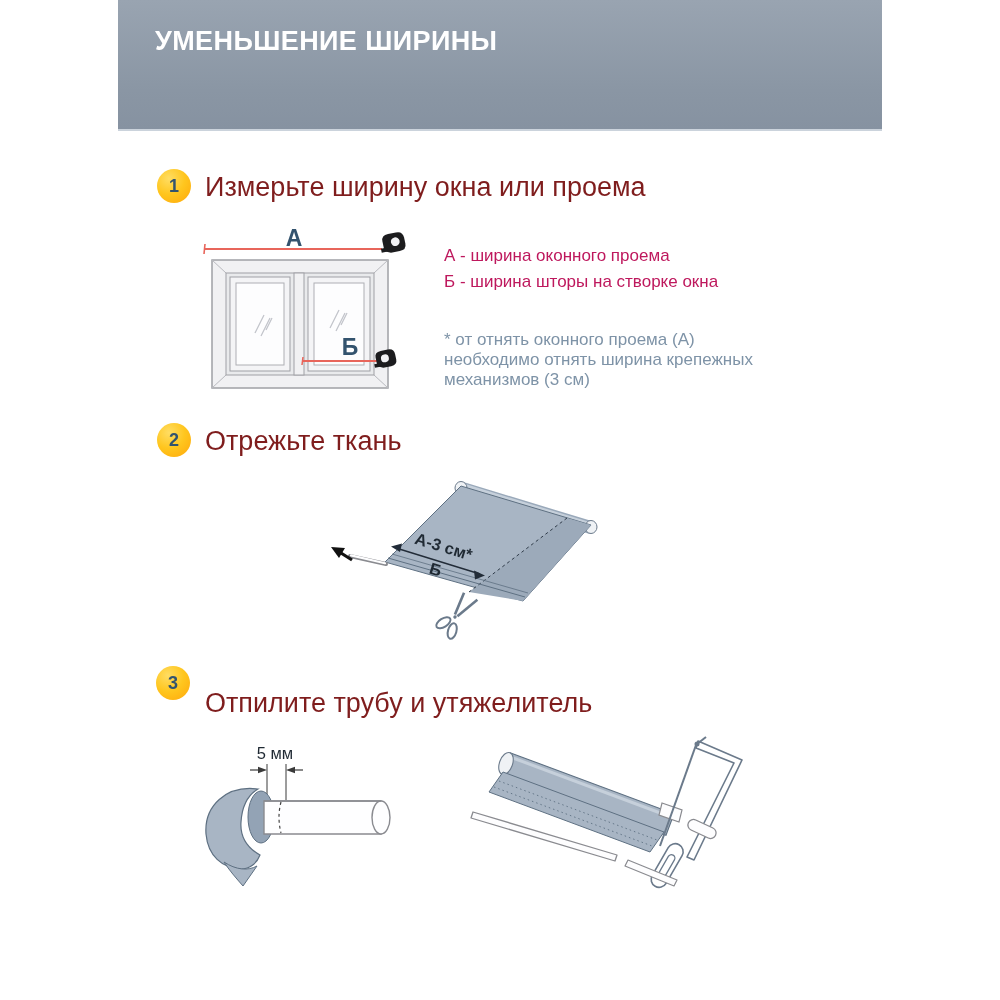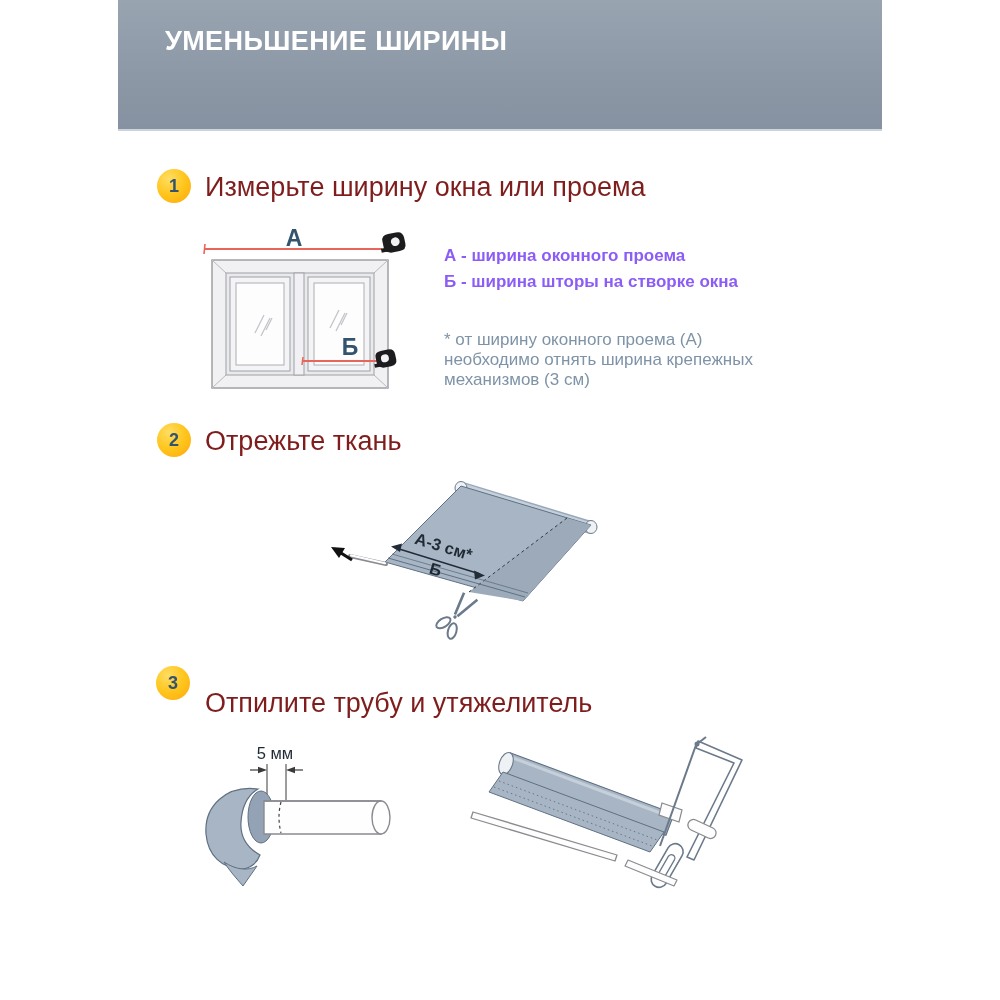--- a/index.html
+++ b/index.html
@@ -2,33 +2,33 @@
 <html><head>
 <meta charset="utf-8">
 <style>
   html,body{margin:0;padding:0;background:#ffffff;}
   .page{position:relative;width:1000px;height:1000px;background:#ffffff;overflow:hidden;
         font-family:"Liberation Sans","DejaVu Sans",sans-serif;}
   
   .banner{position:absolute;left:118px;top:0;width:764px;height:131px;
           background:linear-gradient(180deg,#99A4B1 0%,#8A96A4 70%,#8692A1 100%);
           border-bottom:2px solid #CBD3DC;box-sizing:border-box;}
-  .banner h1{margin:0;padding:26px 0 0 47px;color:#FFFFFF;font-size:27px;line-height:31px;
+  .banner h1{margin:0;padding:26px 0 0 37px;color:#FFFFFF;font-size:27px;line-height:31px;
              font-weight:700;letter-spacing:.4px;}
   
   .badge{position:absolute;width:34px;height:34px;border-radius:50%;
          background:radial-gradient(circle at 35% 28%,#FFDD63 0%,#FFC61E 48%,#FFA70A 100%);
          color:#33536E;font-size:18px;font-weight:700;text-align:center;line-height:34px;}
   .step-title{position:absolute;color:#7f1d1d;font-size:27px;white-space:nowrap;}
   .badge1{left:157px;top:169px;} .t1{left:205px;top:172px;}
   .badge2{left:157px;top:423px;} .t2{left:205px;top:426px;}
   .badge3{left:156px;top:666px;} .t3{left:205px;top:688px;text-align:center;}
   
-  .legend{position:absolute;left:444px;top:243px;color:#8b5cf6;font-size:17px;
-          font-weight:700;line-height:26px;}
+  .legend{position:absolute;left:444px;top:243px;color:#be185d;font-size:17px;
+          font-weight:400;line-height:26px;}
   .footnote{position:absolute;left:444px;top:330px;color:#7E93A7;font-size:17px;
             line-height:20px;font-weight:400;}
   .ill{position:absolute;}
   svg text{font-family:"Liberation Sans","DejaVu Sans",sans-serif;}
 </style>
 </head>
 <body>
 
 <div class="page">
 
@@ -93,21 +93,21 @@
       <circle cx="-1" cy="-1" r="4.4" fill="#F2F2F4"></circle>
       <rect x="-14" y="3" width="6" height="4" fill="#1C1C1E"></rect>
     </g>
   </svg>
 
   <div class="legend">
     <div>А - ширина оконного проема</div>
     <div>Б - ширина шторы на створке окна</div>
   </div>
   <div class="footnote">
-    <div>* от ширину оконного проема (А)</div>
+    <div>* от отнять оконного проема (А)</div>
     <div>необходимо отнять ширина крепежных</div>
     <div>механизмов (3 см)</div>
   </div>
 
   <div class="badge badge2">2</div>
   <div class="step-title t2">Отрежьте ткань</div>
 
   <svg class="ill" style="left:300px;top:468px;" width="335" height="200" viewBox="300 468 335 200">
 
     <g>

